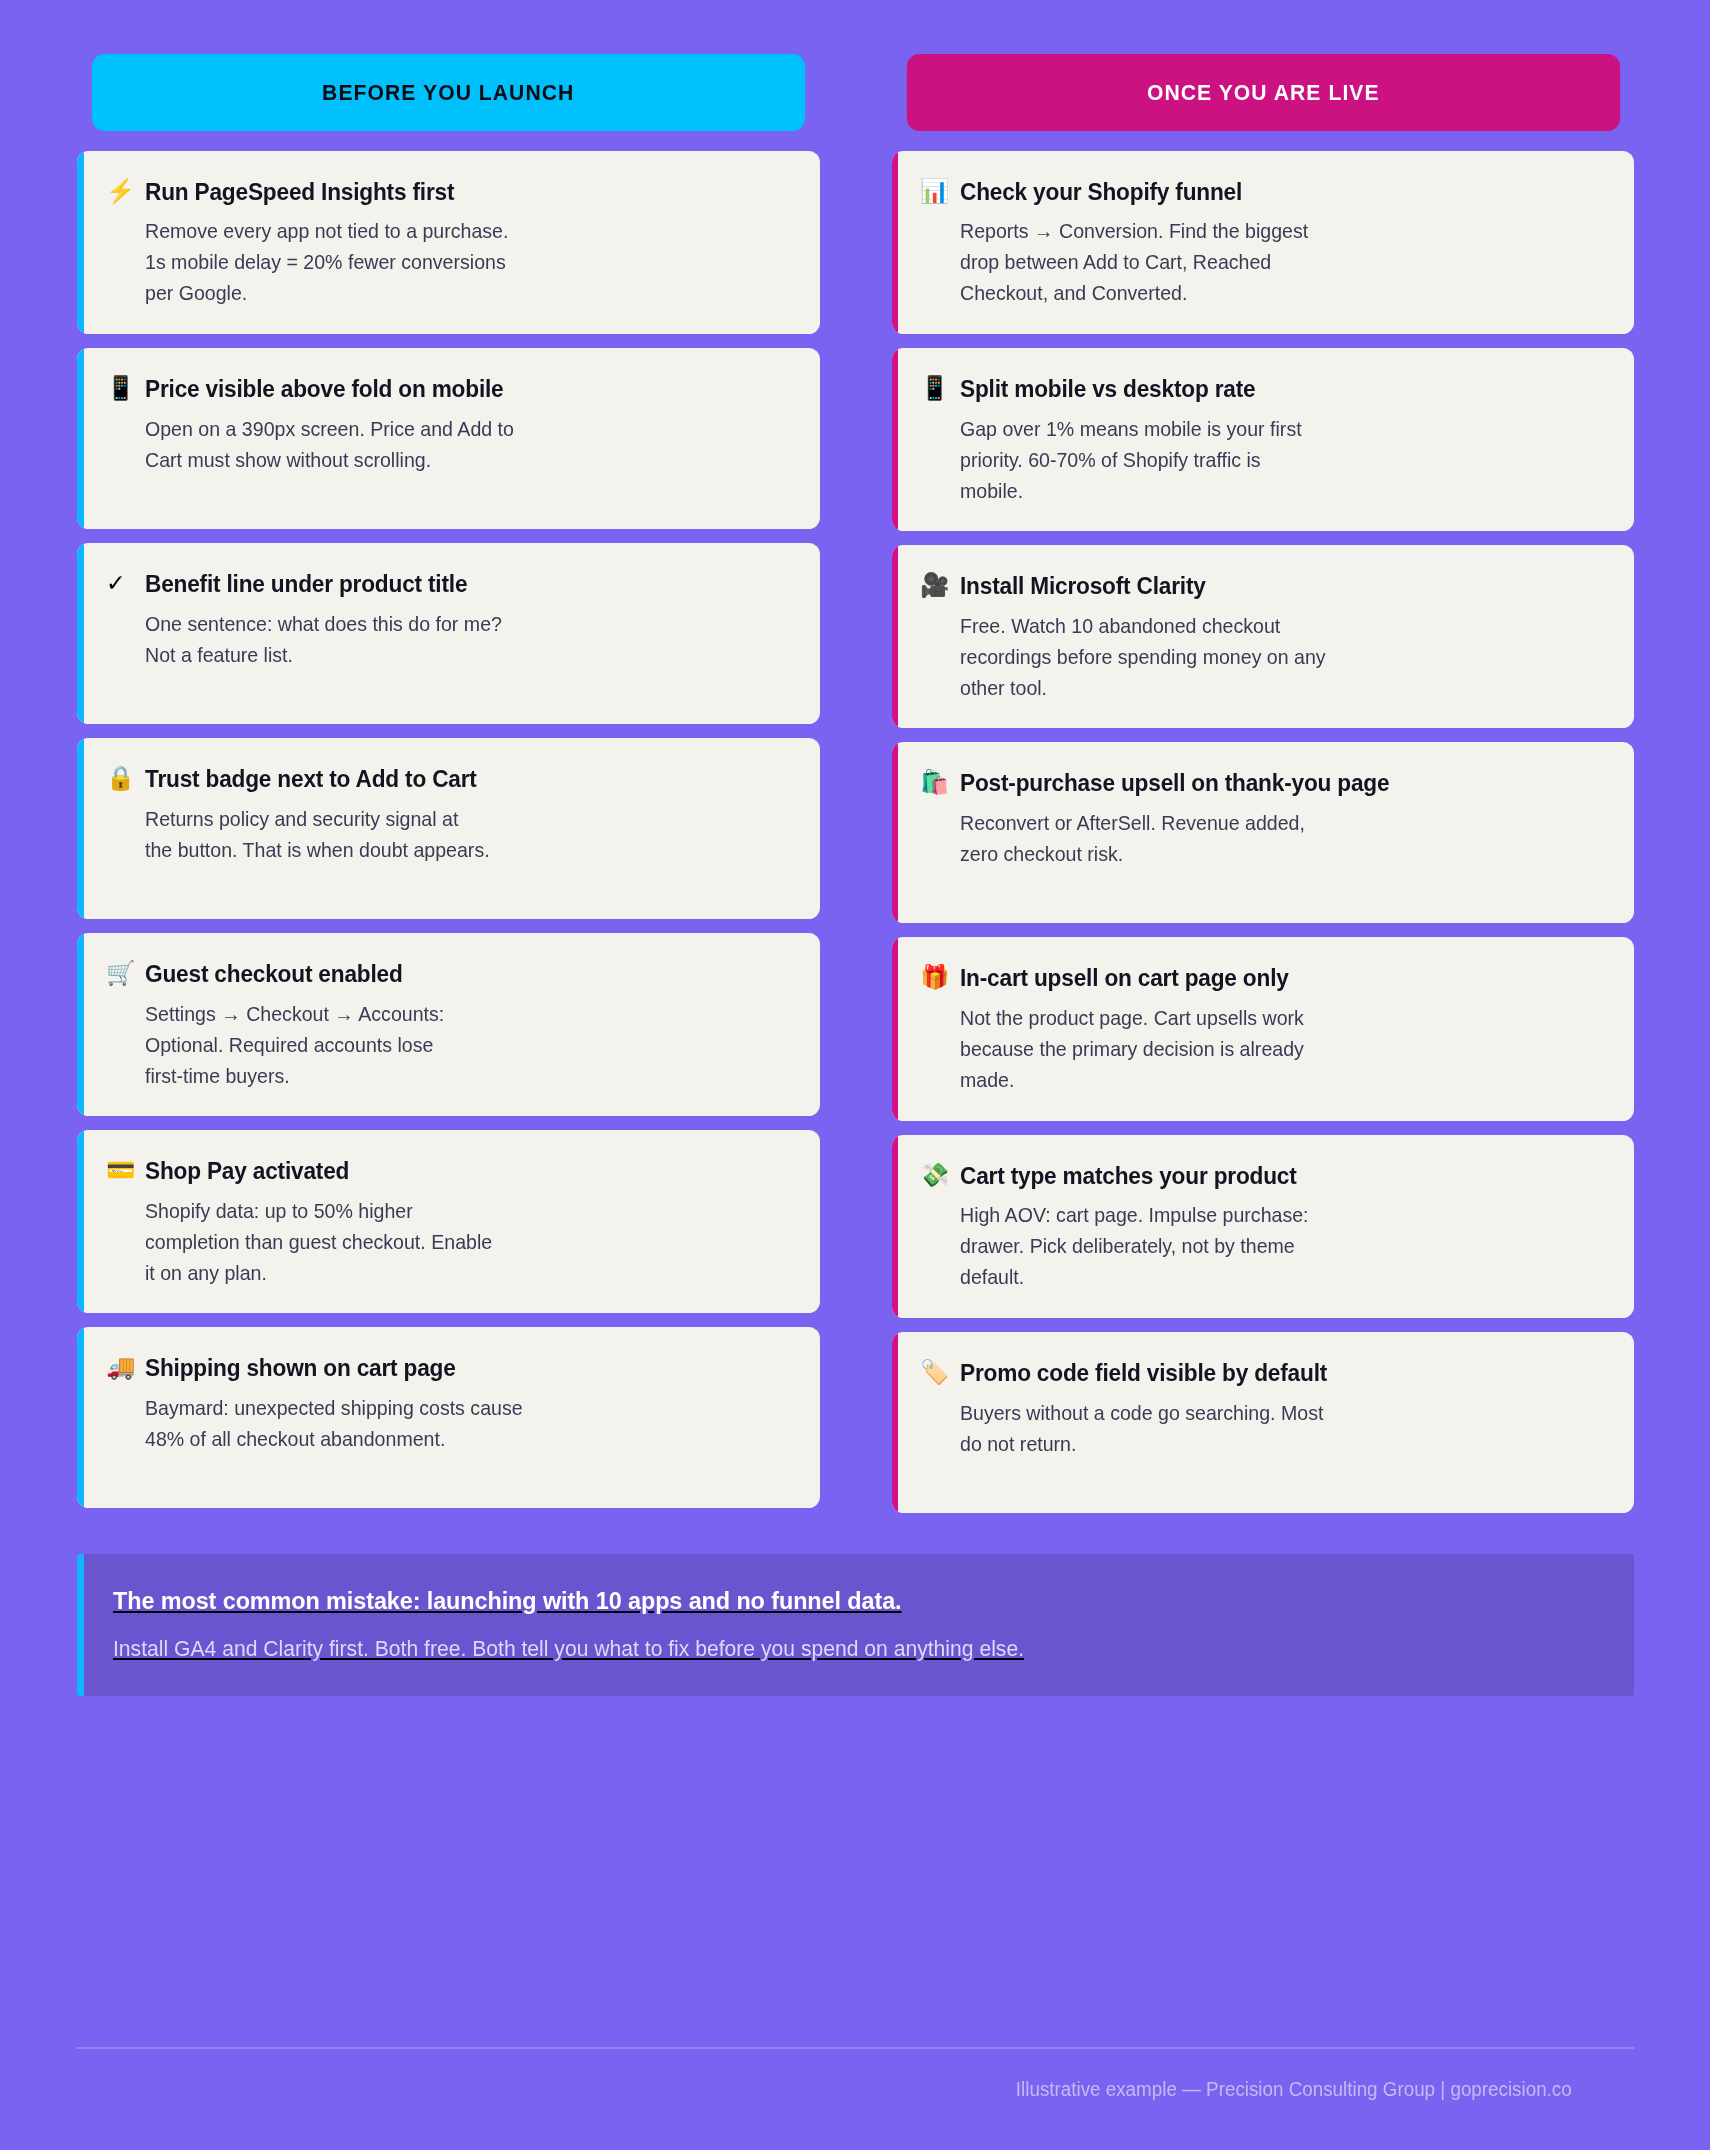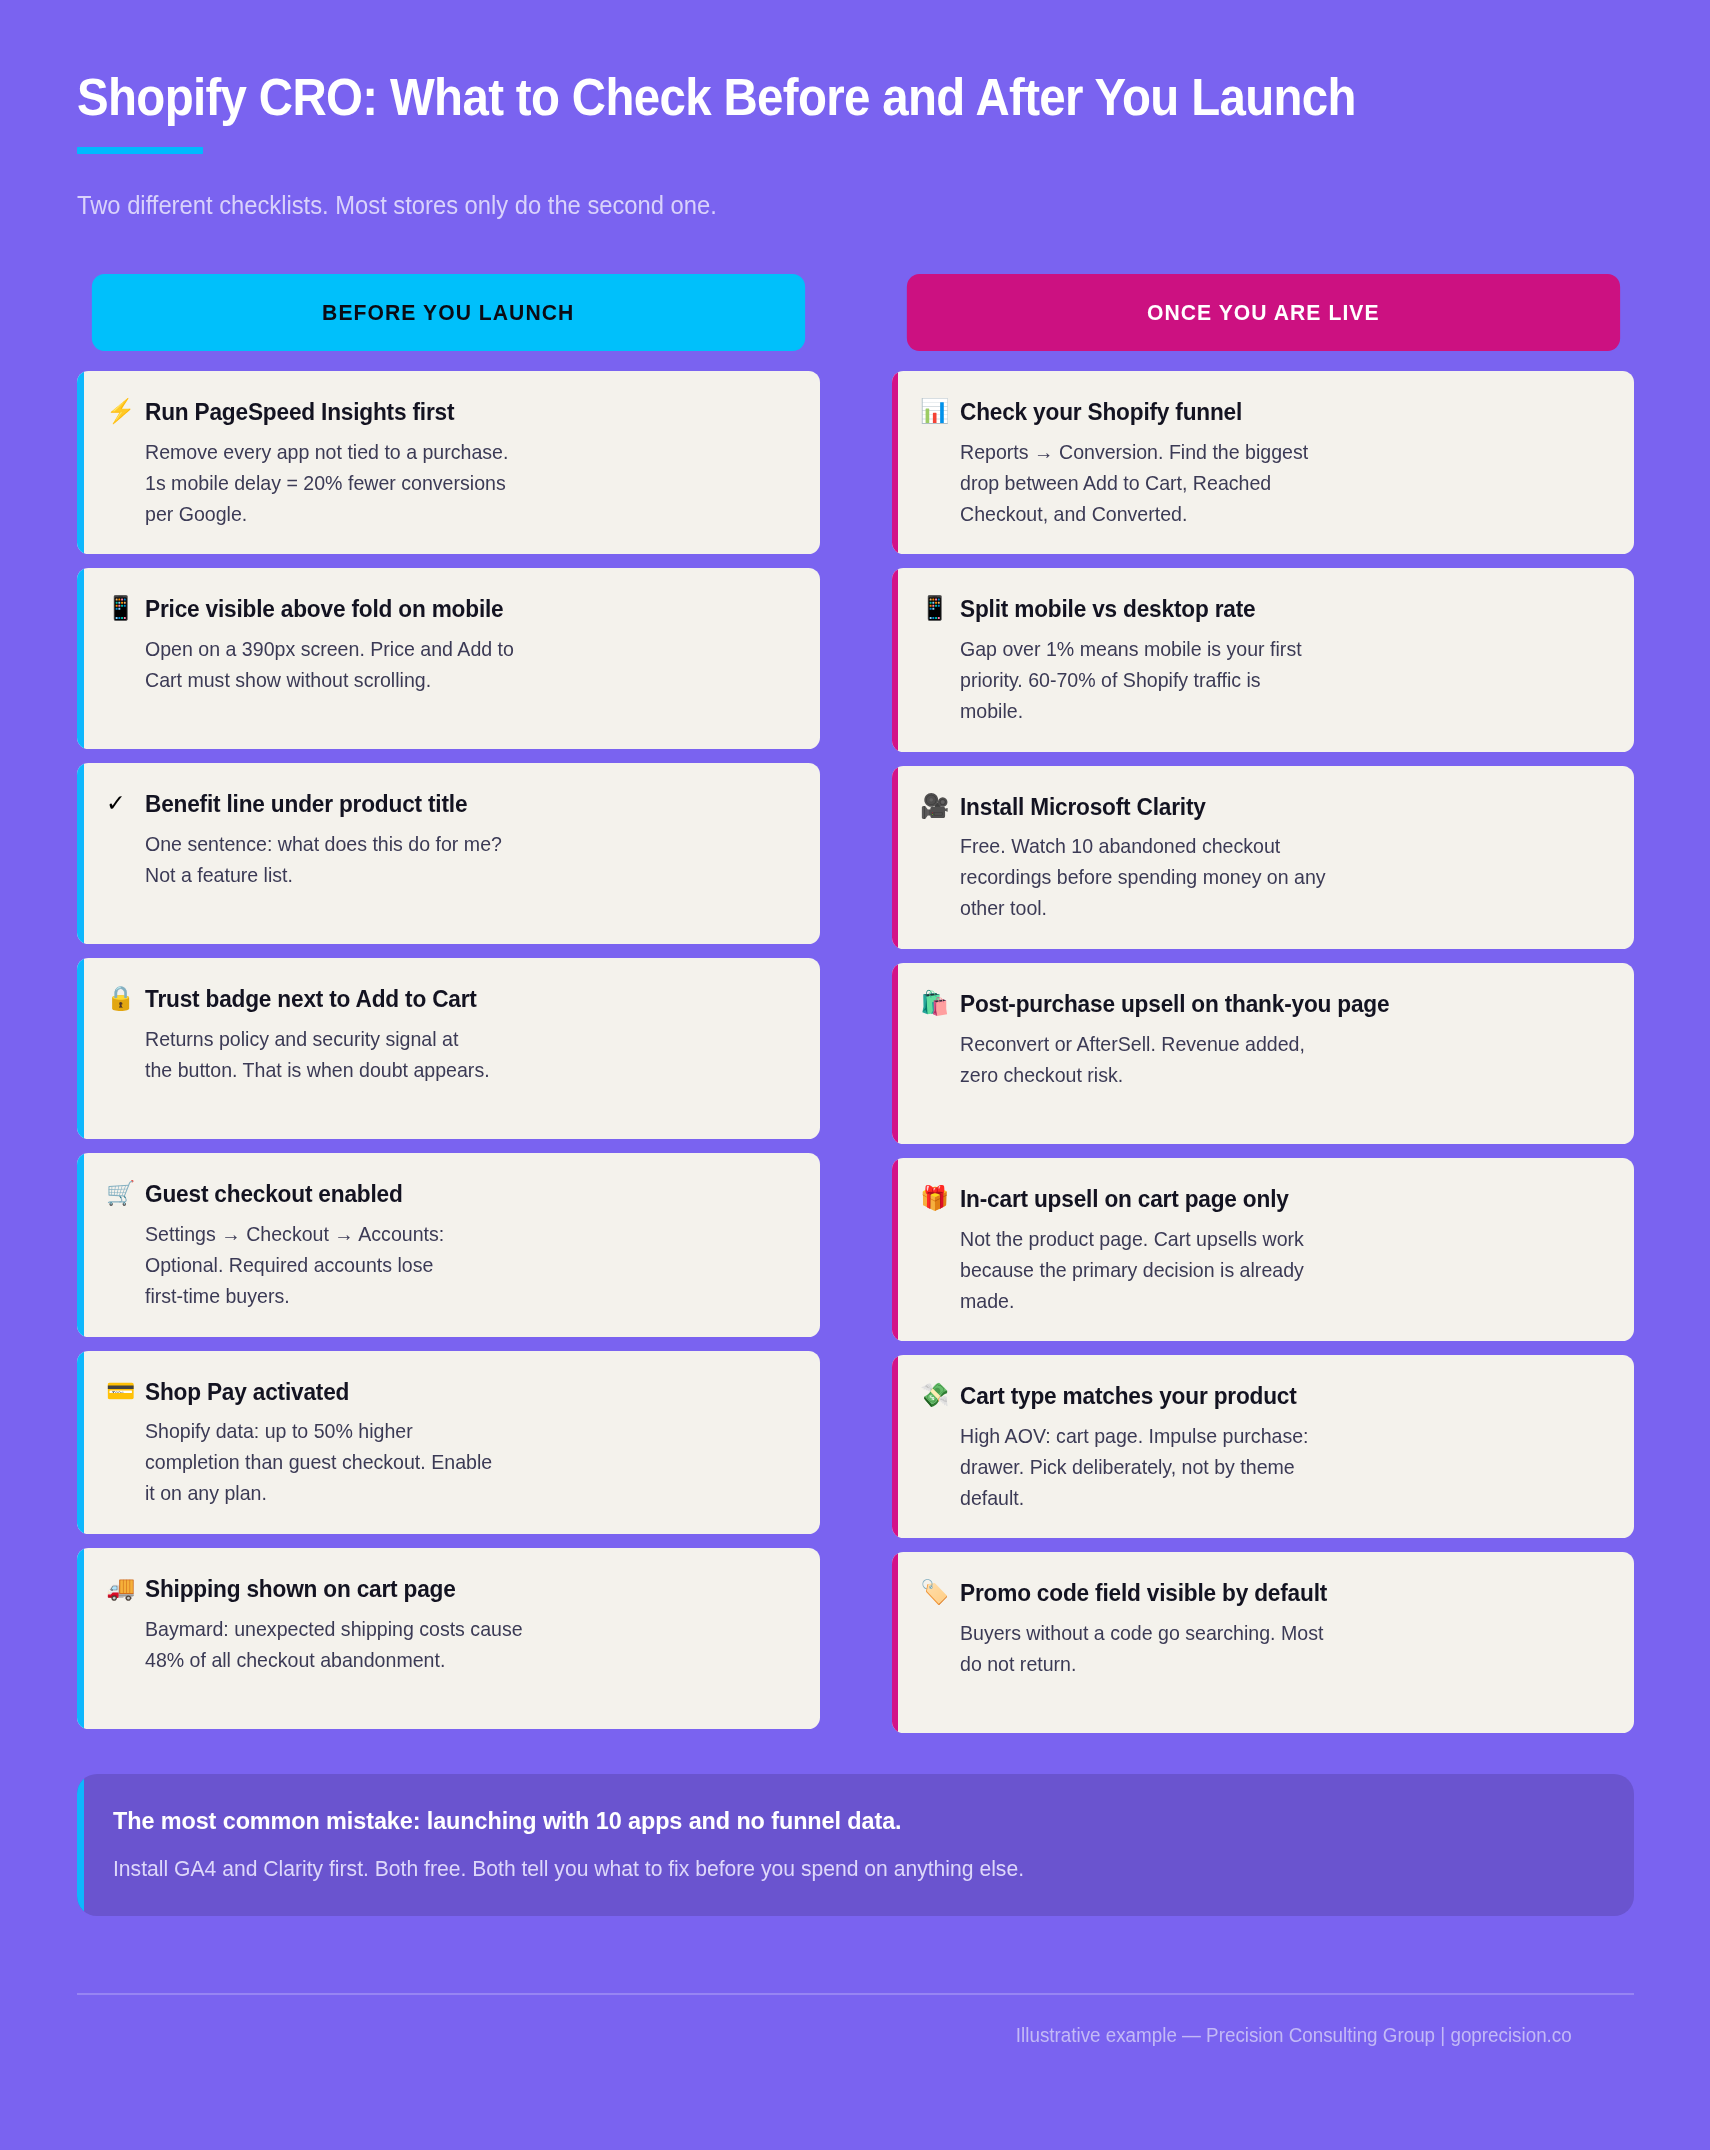--- a/index.html
+++ b/index.html
@@ -103,24 +103,25 @@
     margin-left:39px;
     transform:scaleX(0.96);
     transform-origin:left center;
   }
   .card-body span { display:block; }
 
   
   .callout {
     margin-top:41px;
     background:#6a54cf;
-    border-radius:20px;
+    border-radius:3px;
     padding:33px 37px 34px 36px;
     position:relative;
     overflow:hidden;
+    text-decoration:underline;
   }
   .callout::before {
     content:"";
     position:absolute; left:0; top:0; bottom:0;
     width:6.5px; background:#0eb7fd;
   }
   .callout-title {
     color:#ffffff;
     font-size:24.4px;
     font-weight:bold;
@@ -153,25 +154,20 @@
     font-size:19.6px;
     transform:scaleX(0.96);
     transform-origin:left center;
   }
 </style>
 </head>
 <body>
 
 <div class="page">
 
-  <div class="header">
-    <div class="title">Shopify CRO: What to Check Before and After You Launch</div>
-    <div class="title-rule"></div>
-    <div class="subtitle">Two different checklists. Most stores only do the second one.</div>
-  </div>
 
   <div class="columns">
 
     <div class="column before-col">
       <div class="col-head before">BEFORE YOU LAUNCH</div>
       <div class="cards">
           <div class="card">
             <div class="card-head">
               <span class="card-icon">⚡</span>
               <div class="card-title">Run PageSpeed Insights first</div>

